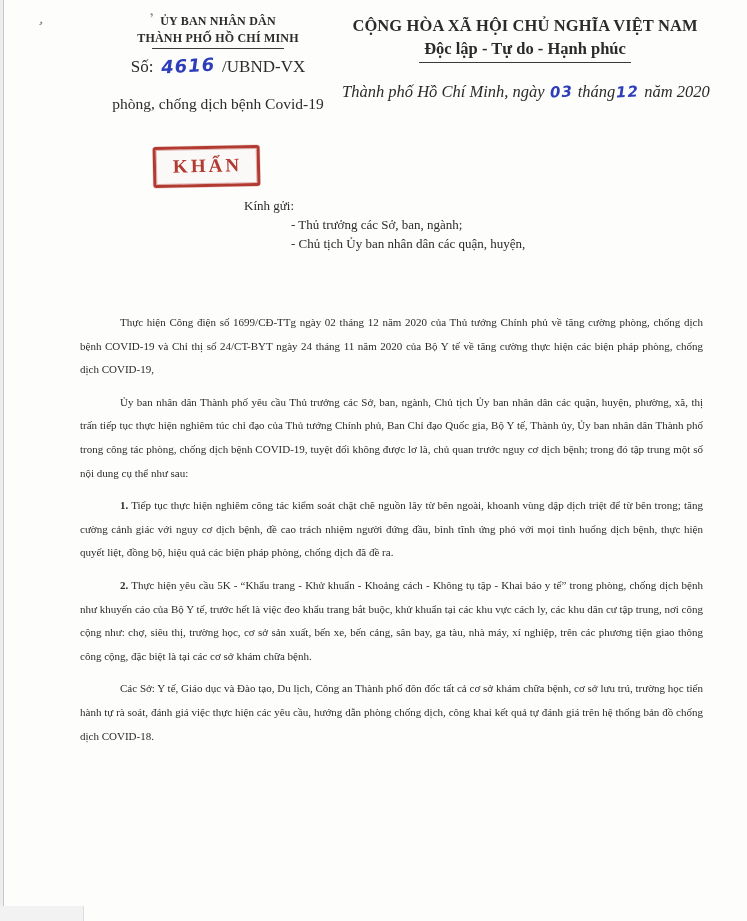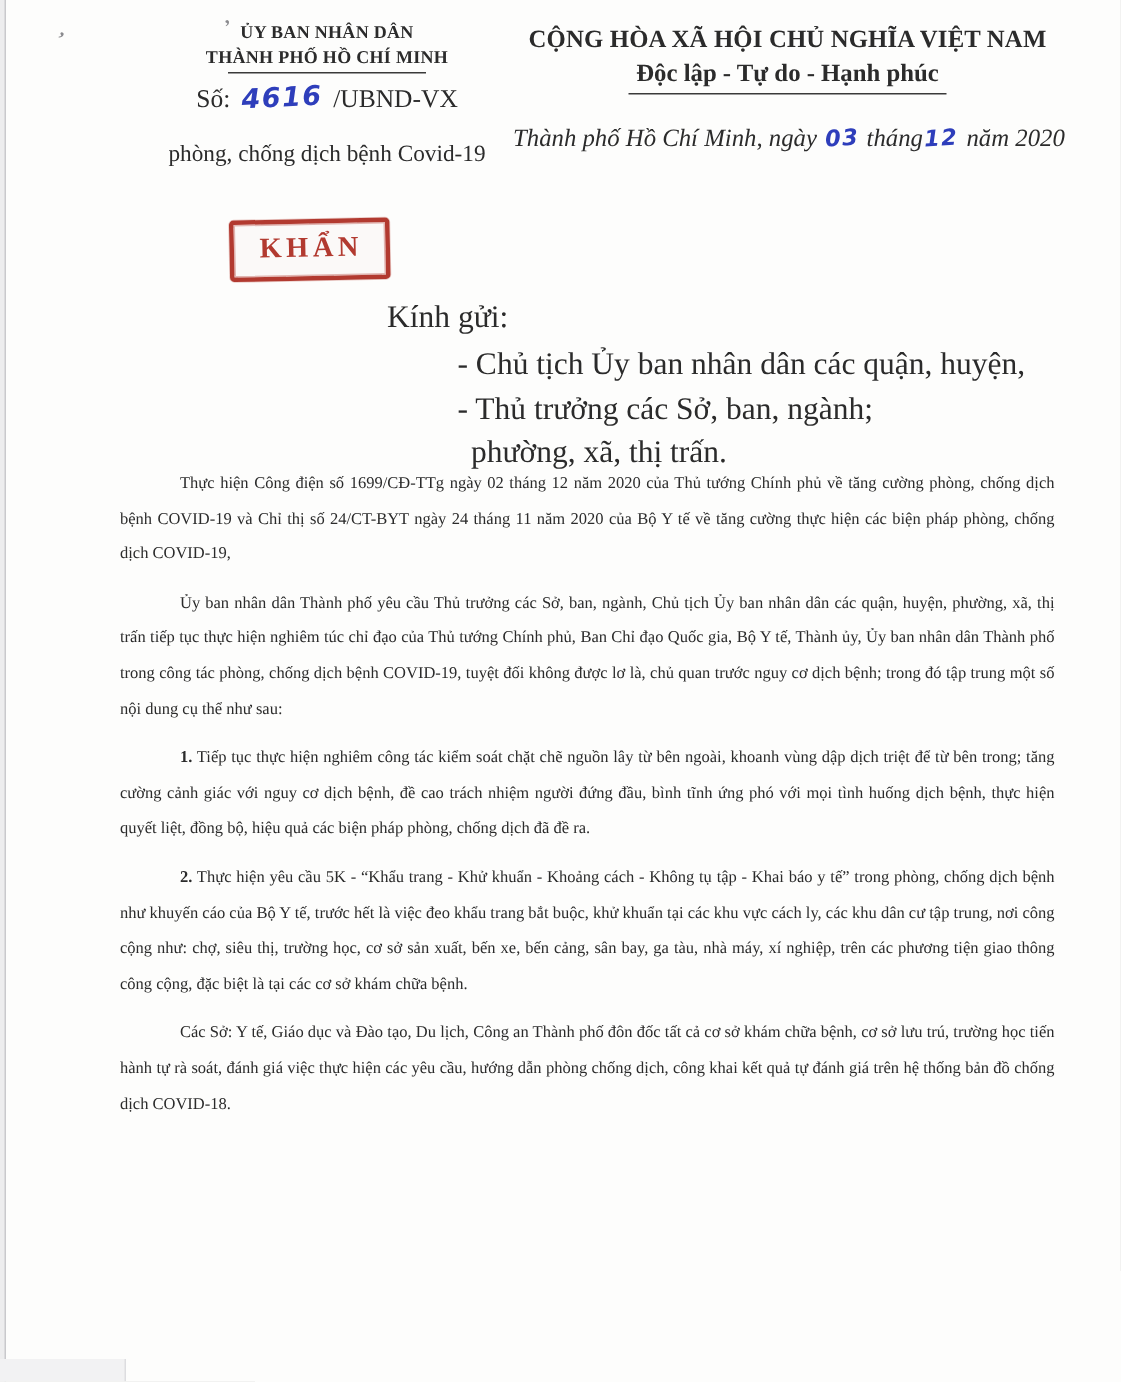--- a/index.html
+++ b/index.html
@@ -69,21 +69,21 @@
     color: #b23a30;
     font-weight: bold;
     font-size: 19px;
     letter-spacing: 3px;
     padding: 6px 15px 7px 17px;
     transform: rotate(-1.2deg);
     background: rgba(178,58,48,.02);
   }
 
   
-  .salutation { position: absolute; left: 258px; top: 197px; font-size: 21px; line-height: 1.42; }
+  .salutation { position: absolute; left: 244px; top: 197px; font-size: 13px; line-height: 1.42; }
   .salutation-label { margin-bottom: 1px; }
   .recipients { padding-left: 47px; }
   .recipient-cont { padding-left: 9px; }
 
   
   .doc-body {
     position: absolute; left: 80px; top: 311px; width: 623px;
     font-size: 11px; line-height: 23.6px;
     text-align: justify;
   }
@@ -128,23 +128,22 @@
       <span>tháng</span><span class="handwriting hw-date">12</span>
       <span>năm 2020</span>
     </div>
   </div>
 
   <div class="stamp">KHẨN</div>
 
   <div class="salutation">
     <div class="salutation-label">Kính gửi:</div>
     <div class="recipients">
+      <div>- Thủ trưởng các Sở, ban, ngành;</div>
       <div>- Chủ tịch Ủy ban nhân dân các quận, huyện,</div>
-      <div>- Thủ trưởng các Sở, ban, ngành;</div>
-      <div class="recipient-cont">phường, xã, thị trấn.</div>
     </div>
   </div>
 
   <div class="doc-body">
     <p><span class="lead"></span><span>Thực hiện Công điện số 1699/CĐ-TTg ngày 02 tháng 12 năm 2020 của Thủ tướng Chính phủ về tăng cường phòng, chống dịch bệnh COVID-19 và Chỉ thị số 24/CT-BYT ngày 24 tháng 11 năm 2020 của Bộ Y tế về tăng cường thực hiện các biện pháp phòng, chống dịch COVID-19,</span></p>
     <p><span class="lead"></span><span>Ủy ban nhân dân Thành phố yêu cầu Thủ trưởng các Sở, ban, ngành, Chủ tịch Ủy ban nhân dân các quận, huyện, phường, xã, thị trấn tiếp tục thực hiện nghiêm túc chỉ đạo của Thủ tướng Chính phủ, Ban Chỉ đạo Quốc gia, Bộ Y tế, Thành ủy, Ủy ban nhân dân Thành phố trong công tác phòng, chống dịch bệnh COVID-19, tuyệt đối không được lơ là, chủ quan trước nguy cơ dịch bệnh; trong đó tập trung một số nội dung cụ thể như sau:</span></p>
     <p><span class="lead">1.</span><span> Tiếp tục thực hiện nghiêm công tác kiểm soát chặt chẽ nguồn lây từ bên ngoài, khoanh vùng dập dịch triệt để từ bên trong; tăng cường cảnh giác với nguy cơ dịch bệnh, đề cao trách nhiệm người đứng đầu, bình tĩnh ứng phó với mọi tình huống dịch bệnh, thực hiện quyết liệt, đồng bộ, hiệu quả các biện pháp phòng, chống dịch đã đề ra.</span></p>
     <p><span class="lead">2.</span><span> Thực hiện yêu cầu 5K - “Khẩu trang - Khử khuẩn - Khoảng cách - Không tụ tập - Khai báo y tế” trong phòng, chống dịch bệnh như khuyến cáo của Bộ Y tế, trước hết là việc đeo khẩu trang bắt buộc, khử khuẩn tại các khu vực cách ly, các khu dân cư tập trung, nơi công cộng như: chợ, siêu thị, trường học, cơ sở sản xuất, bến xe, bến cảng, sân bay, ga tàu, nhà máy, xí nghiệp, trên các phương tiện giao thông công cộng, đặc biệt là tại các cơ sở khám chữa bệnh.</span></p>
     <p><span class="lead"></span><span>Các Sở: Y tế, Giáo dục và Đào tạo, Du lịch, Công an Thành phố đôn đốc tất cả cơ sở khám chữa bệnh, cơ sở lưu trú, trường học tiến hành tự rà soát, đánh giá việc thực hiện các yêu cầu, hướng dẫn phòng chống dịch, công khai kết quả tự đánh giá trên hệ thống bản đồ chống dịch COVID-18.</span></p>
   </div>

